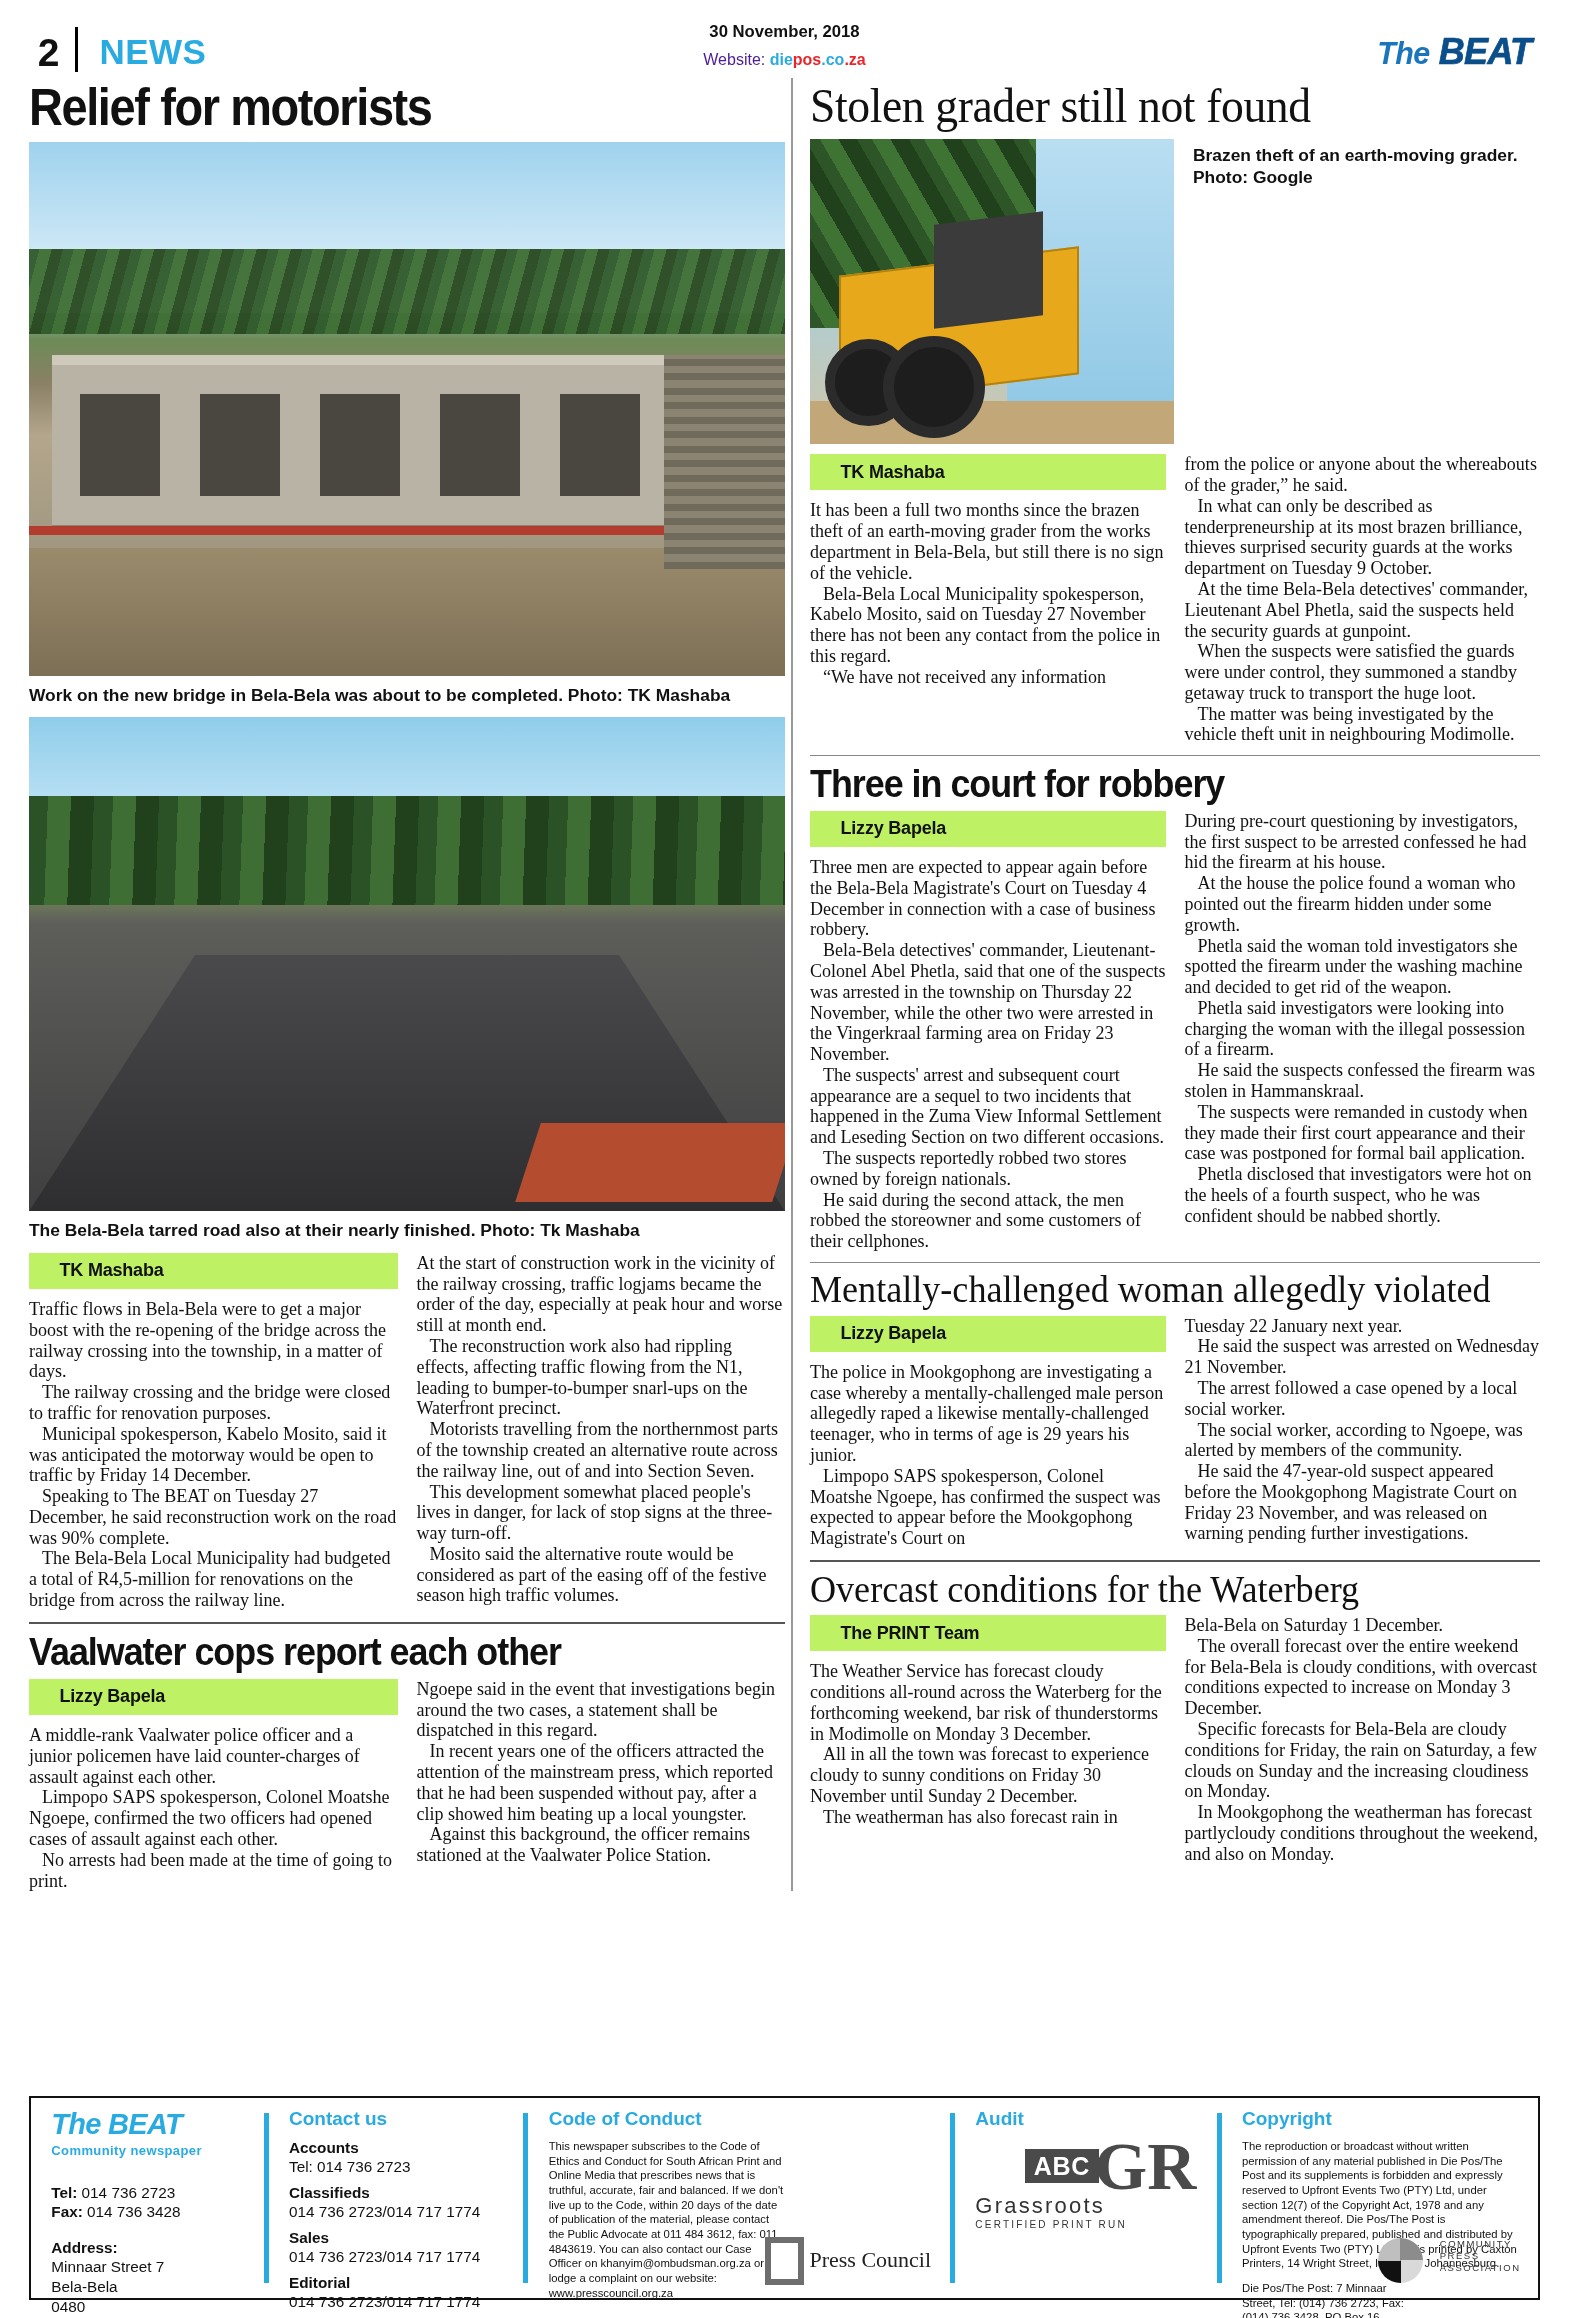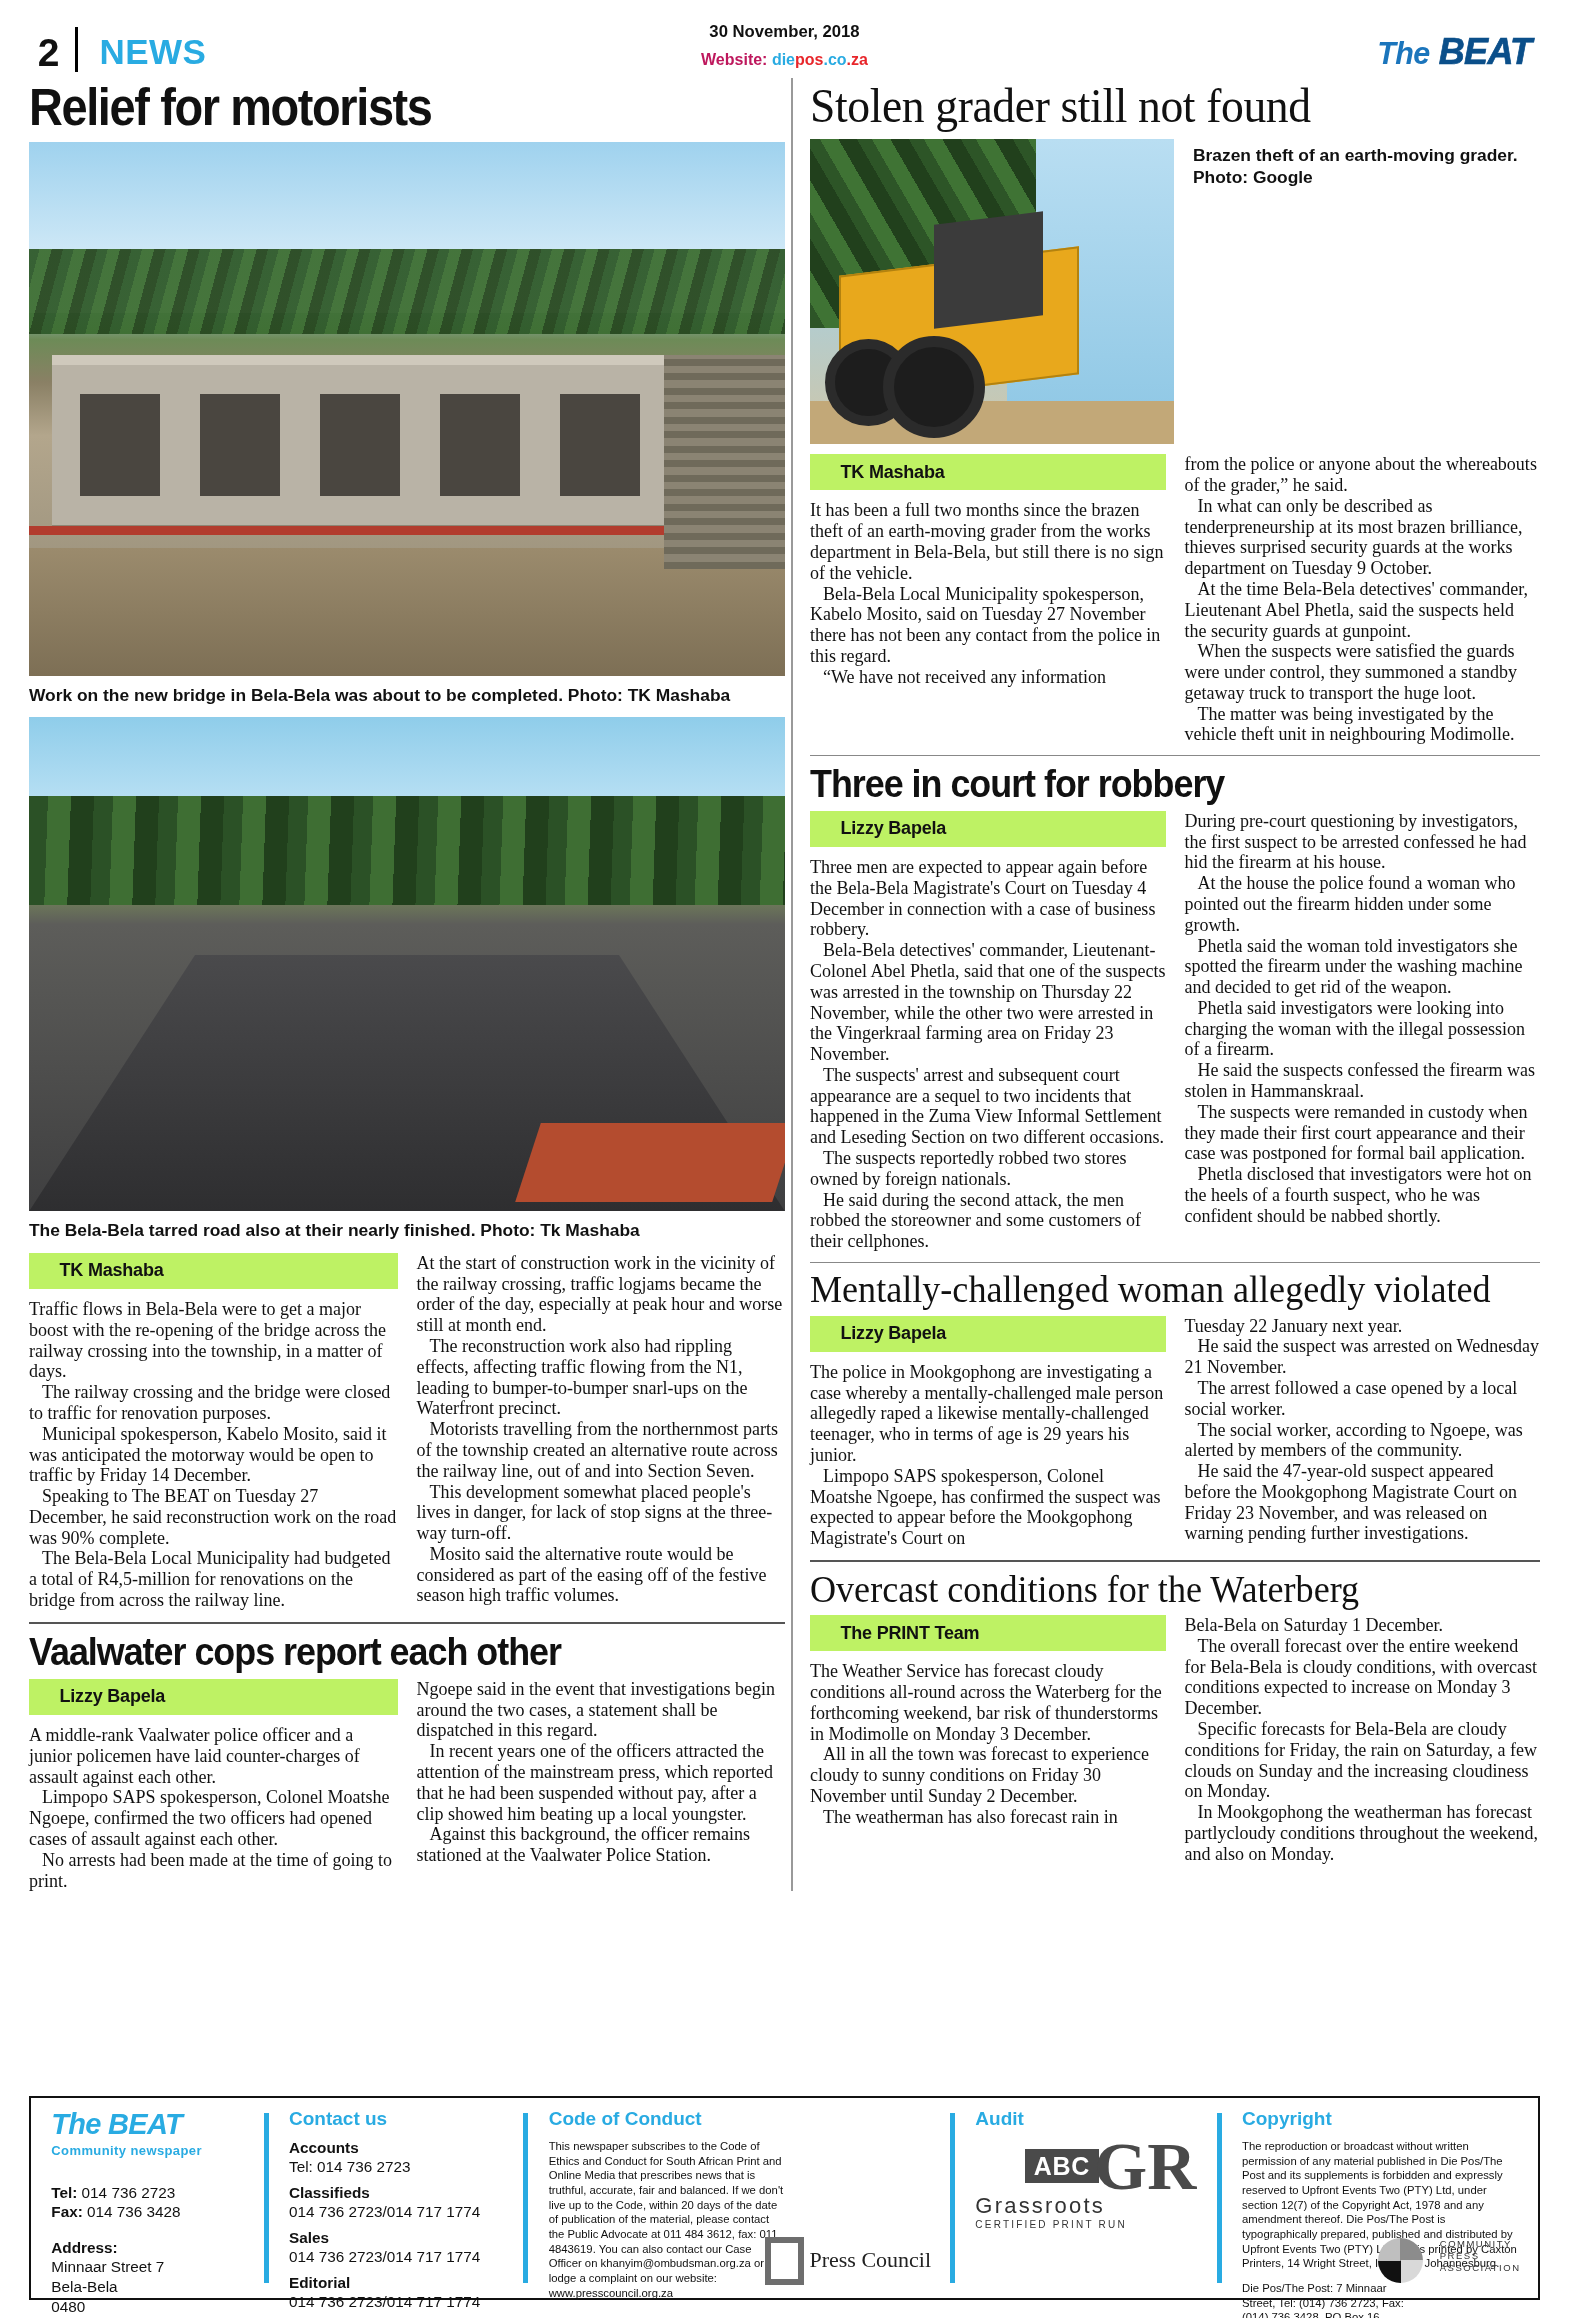--- a/index.html
+++ b/index.html
@@ -17,21 +17,21 @@
   
   .masthead { position:relative; height:76px; display:flex; align-items:flex-end; padding-bottom:4.4px; }
   .folio { font-family:"Liberation Sans", sans-serif; font-weight:bold; font-size:39px; line-height:1;
            letter-spacing:-0.7px; margin-left:8.7px; }
   .folio-rule { width:2.9px; height:45px; background:#000; margin:0 22px 0 16px; }
   .section-label { font-family:"Liberation Sans", sans-serif; font-weight:bold; font-size:35px;
                    color:#29ABE2; letter-spacing:0.4px; }
   .masthead-center { position:absolute; left:50%; transform:translateX(-50%); bottom:7.3px; text-align:center; }
   .issue-date { font-family:"Liberation Sans", sans-serif; font-weight:bold; font-size:16.7px; }
   .website-line { font-family:"Liberation Sans", sans-serif; font-weight:bold; font-size:16px; margin-top:8.7px; }
-  .website-label { color:#be185d; font-weight:bold; }
+  .website-label { color:#4c1d95; font-weight:normal; }
   .website-url .b1 { color:#29ABE2; }
   .website-url .b2 { color:#E8262B; }
   .website-url .b3 { color:#29ABE2; }
   .website-url .b4 { color:#E8262B; }
   .brand { position:absolute; right:8.7px; bottom:2.9px;
            font-family:"Liberation Sans", sans-serif; font-style:italic; font-weight:bold;
            font-size:36px; color:#1B75BC; letter-spacing:-0.7px; }
   .brand .the { font-size:30.5px; }
   .brand .beat { color:#0B4F8A; -webkit-text-stroke:0.7px #0B4F8A; }
 

